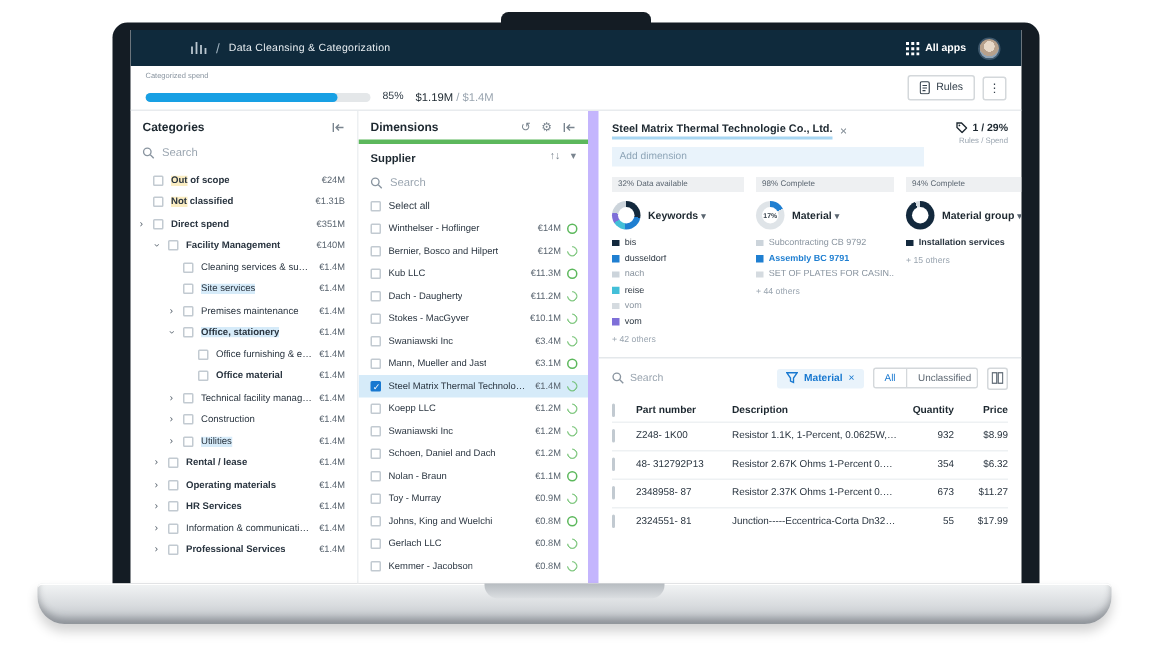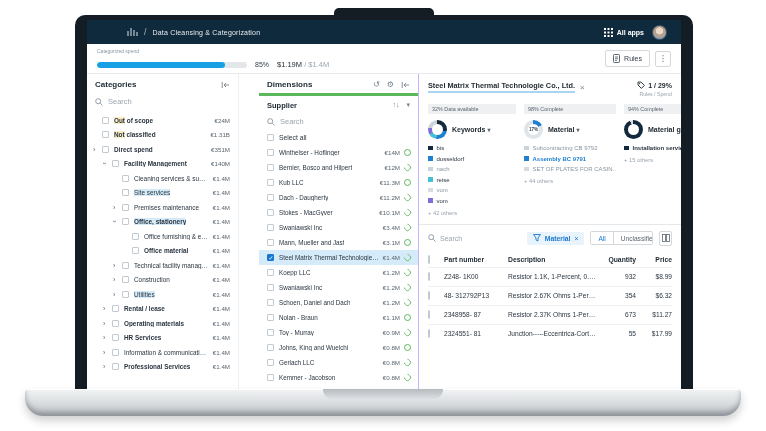--- a/index.html
+++ b/index.html
@@ -47,21 +47,21 @@
   .progress-pct { font-size: 7px; color: #35414c; }
   .spend-amount { font-size: 7.5px; color: #1d2830; }
   .spend-total { color: #9aa5b0; }
   .toolbar-right { margin-left: auto; display: flex; align-items: center; gap: 5px; }
   .rules-btn { display: flex; align-items: center; gap: 4px; border: 1px solid #d4d8db; border-radius: 2px; padding: 3px 7px; font-size: 7px; color: #35414c; cursor: pointer; background: #fff; }
   .kebab-btn { border: 1px solid #d4d8db; border-radius: 2px; width: 16px; height: 16px; display: flex; align-items: center; justify-content: center; font-size: 8px; color: #35414c; cursor: pointer; background: #fff; }
   
   .panels { flex: 1; display: flex; min-height: 0; }
   .panel { overflow: hidden; display: flex; flex-direction: column; }
   .panel-cat { width: 152px; border-right: 1px solid #edf0f2; flex: none; }
-  .panel-dim { width: 160px; border-right: 1px solid #c4b5fd; flex: none; margin-left: 20px; }
+  .panel-dim { width: 160px; border-right: 7px solid #c4b5fd; flex: none; }
   .panel-right { flex: 1; min-width: 0; }
   .panel-head { display: flex; align-items: center; padding: 6px 8px 4px 8px; }
   .panel-title { font-size: 8px; font-weight: bold; color: #1d2830; }
   .panel-head .icons { margin-left: auto; display: flex; align-items: center; gap: 7px; color: #7a858f; font-size: 8px; }
   .icon-btn { cursor: pointer; line-height: 1; display: inline-flex; }
   .green-bar { height: 3px; background: #5cb85c; flex: none; }
   .search-row { display: flex; align-items: center; gap: 5px; padding: 4px 8px 5px 8px; }
   .search-row input { border: none; outline: none; font-size: 7.5px; color: #35414c; width: 100%; font-family: inherit; }
   .search-row input::placeholder { color: #9aa5b0; }
   
@@ -535,20 +535,21 @@
       </div>
 
       <div class="panel panel-right">
         <div class="rp">
           <div class="rp-top">
             <div>
               <div class="tag-row">
                 <span class="sup-tag">Steel Matrix Thermal Technologie Co., Ltd.</span>
                 <span class="tag-close">×</span>
               </div>
+              <input class="add-dim" placeholder="Add dimension" style="">
             </div>
             <div class="rules-spend">
               <div class="rs-top">
                 <span>
                   <svg width="8" height="8" viewBox="0 0 8 8">
                       <path d="M1 1h3l3.4 3.4L4.4 7.4 1 4z" fill="none" stroke="#1d2830" stroke-width="0.9"></path>
                       <circle cx="2.6" cy="2.6" r="0.6" fill="#1d2830"></circle>
                     </svg>
                 </span>
                 <span>1 / 29%</span>

